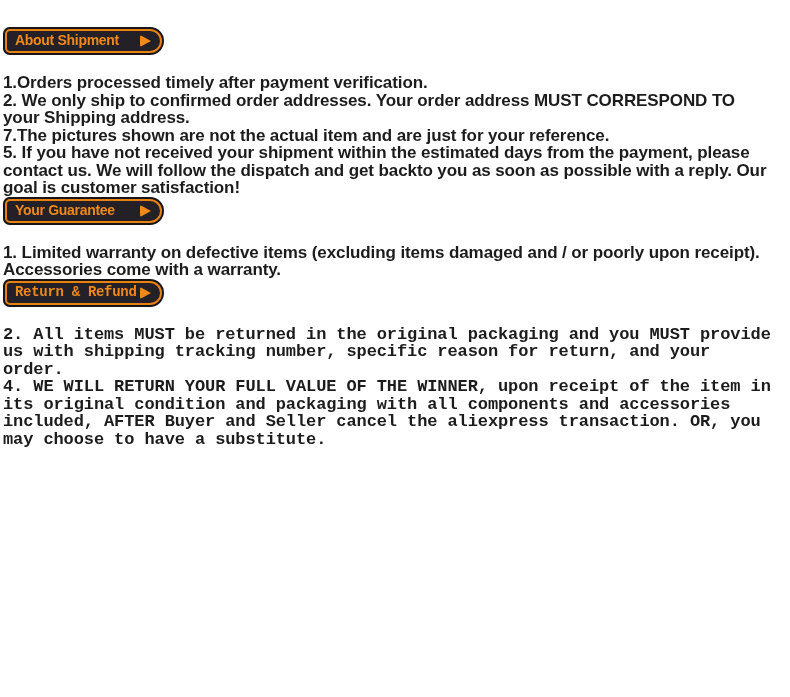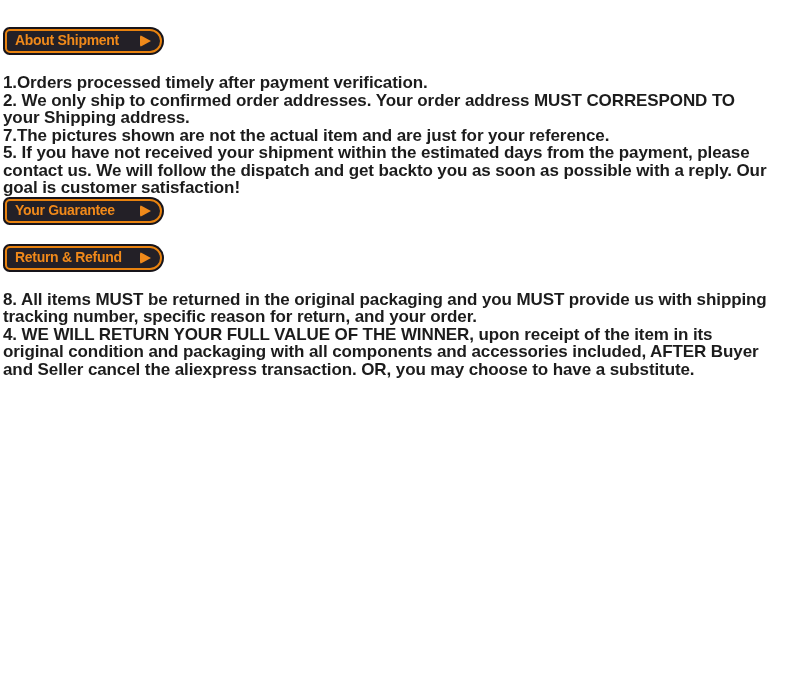--- a/index.html
+++ b/index.html
@@ -12,21 +12,21 @@
   }
   .page {
     width: 790px;
     height: 697px;
     padding: 27px 10px 0 3px;
     background: #ffffff;
   }
   .section { margin: 0; }
   .section + .section { margin-top: 0; }
   .section-2 { margin-top: 33px; }
-  .section-3 { margin-top: 40px; }
+  .section-3 { margin-top: 40px; font-family: Liberation Mono, monospace; }
 
   
   .badge {
     display: flex;
     align-items: center;
     width: 161px;
     height: 28px;
     background: #17141a;
     border-radius: 7px 15px 15px 7px;
     padding: 2px;
@@ -92,29 +92,30 @@
   </div>
 
   <div class="section section-2">
     <div class="badge">
       <div class="badge-inner">
         <span class="badge-label">Your Guarantee</span>
         <span class="arrow-icon"></span>
       </div>
     </div>
     <div class="paragraphs">
+      <p>1. Limited warranty on defective items (excluding items damaged and / or poorly upon receipt). Accessories come with a warranty.</p>
     </div>
   </div>
 
   <div class="section section-3">
     <div class="badge">
       <div class="badge-inner">
         <span class="badge-label">Return &amp; Refund</span>
         <span class="arrow-icon"></span>
       </div>
     </div>
     <div class="paragraphs">
-      <p>8. All items MUST be returned in the original packaging and you MUST provide us with shipping tracking number, specific reason for return, and your order.</p>
+      <p>2. All items MUST be returned in the original packaging and you MUST provide us with shipping tracking number, specific reason for return, and your order.</p>
       <p>4. WE WILL RETURN YOUR FULL VALUE OF THE WINNER, upon receipt of the item in its original condition and packaging with all components and accessories included, AFTER Buyer and Seller cancel the aliexpress transaction. OR, you may choose to have a substitute.</p>
     </div>
   </div>
 
 </div>
 
 </body></html>

